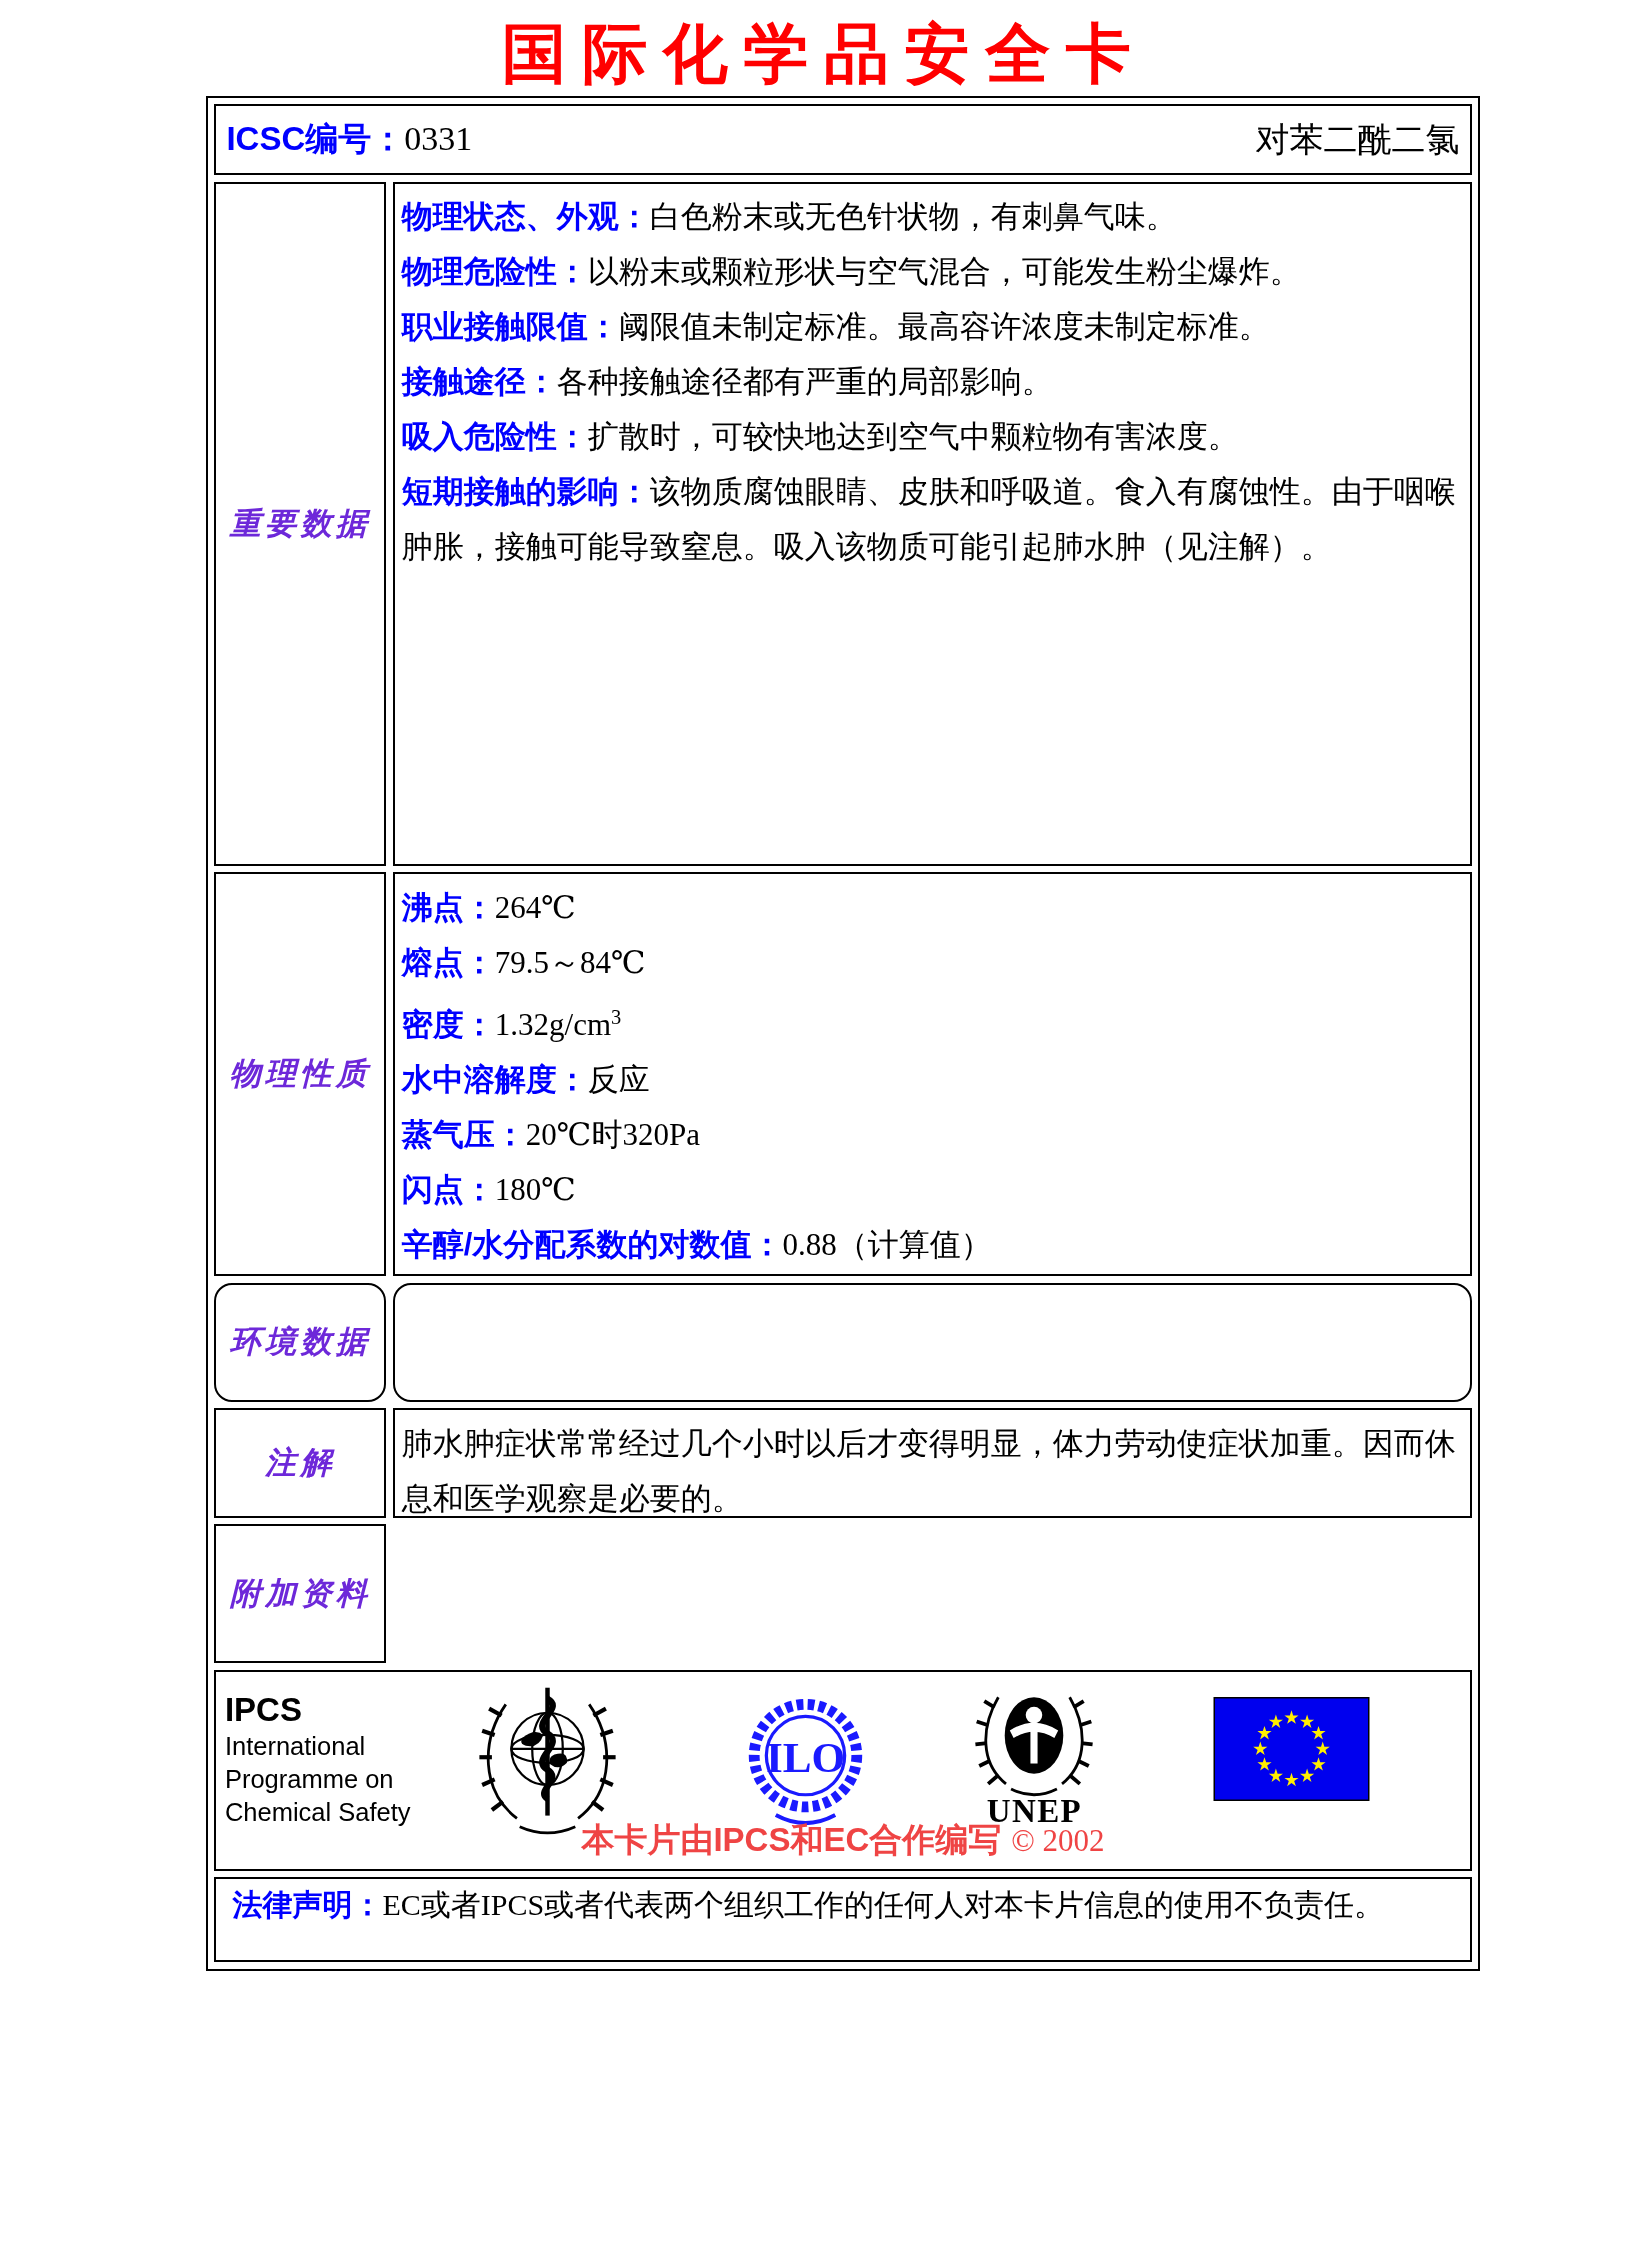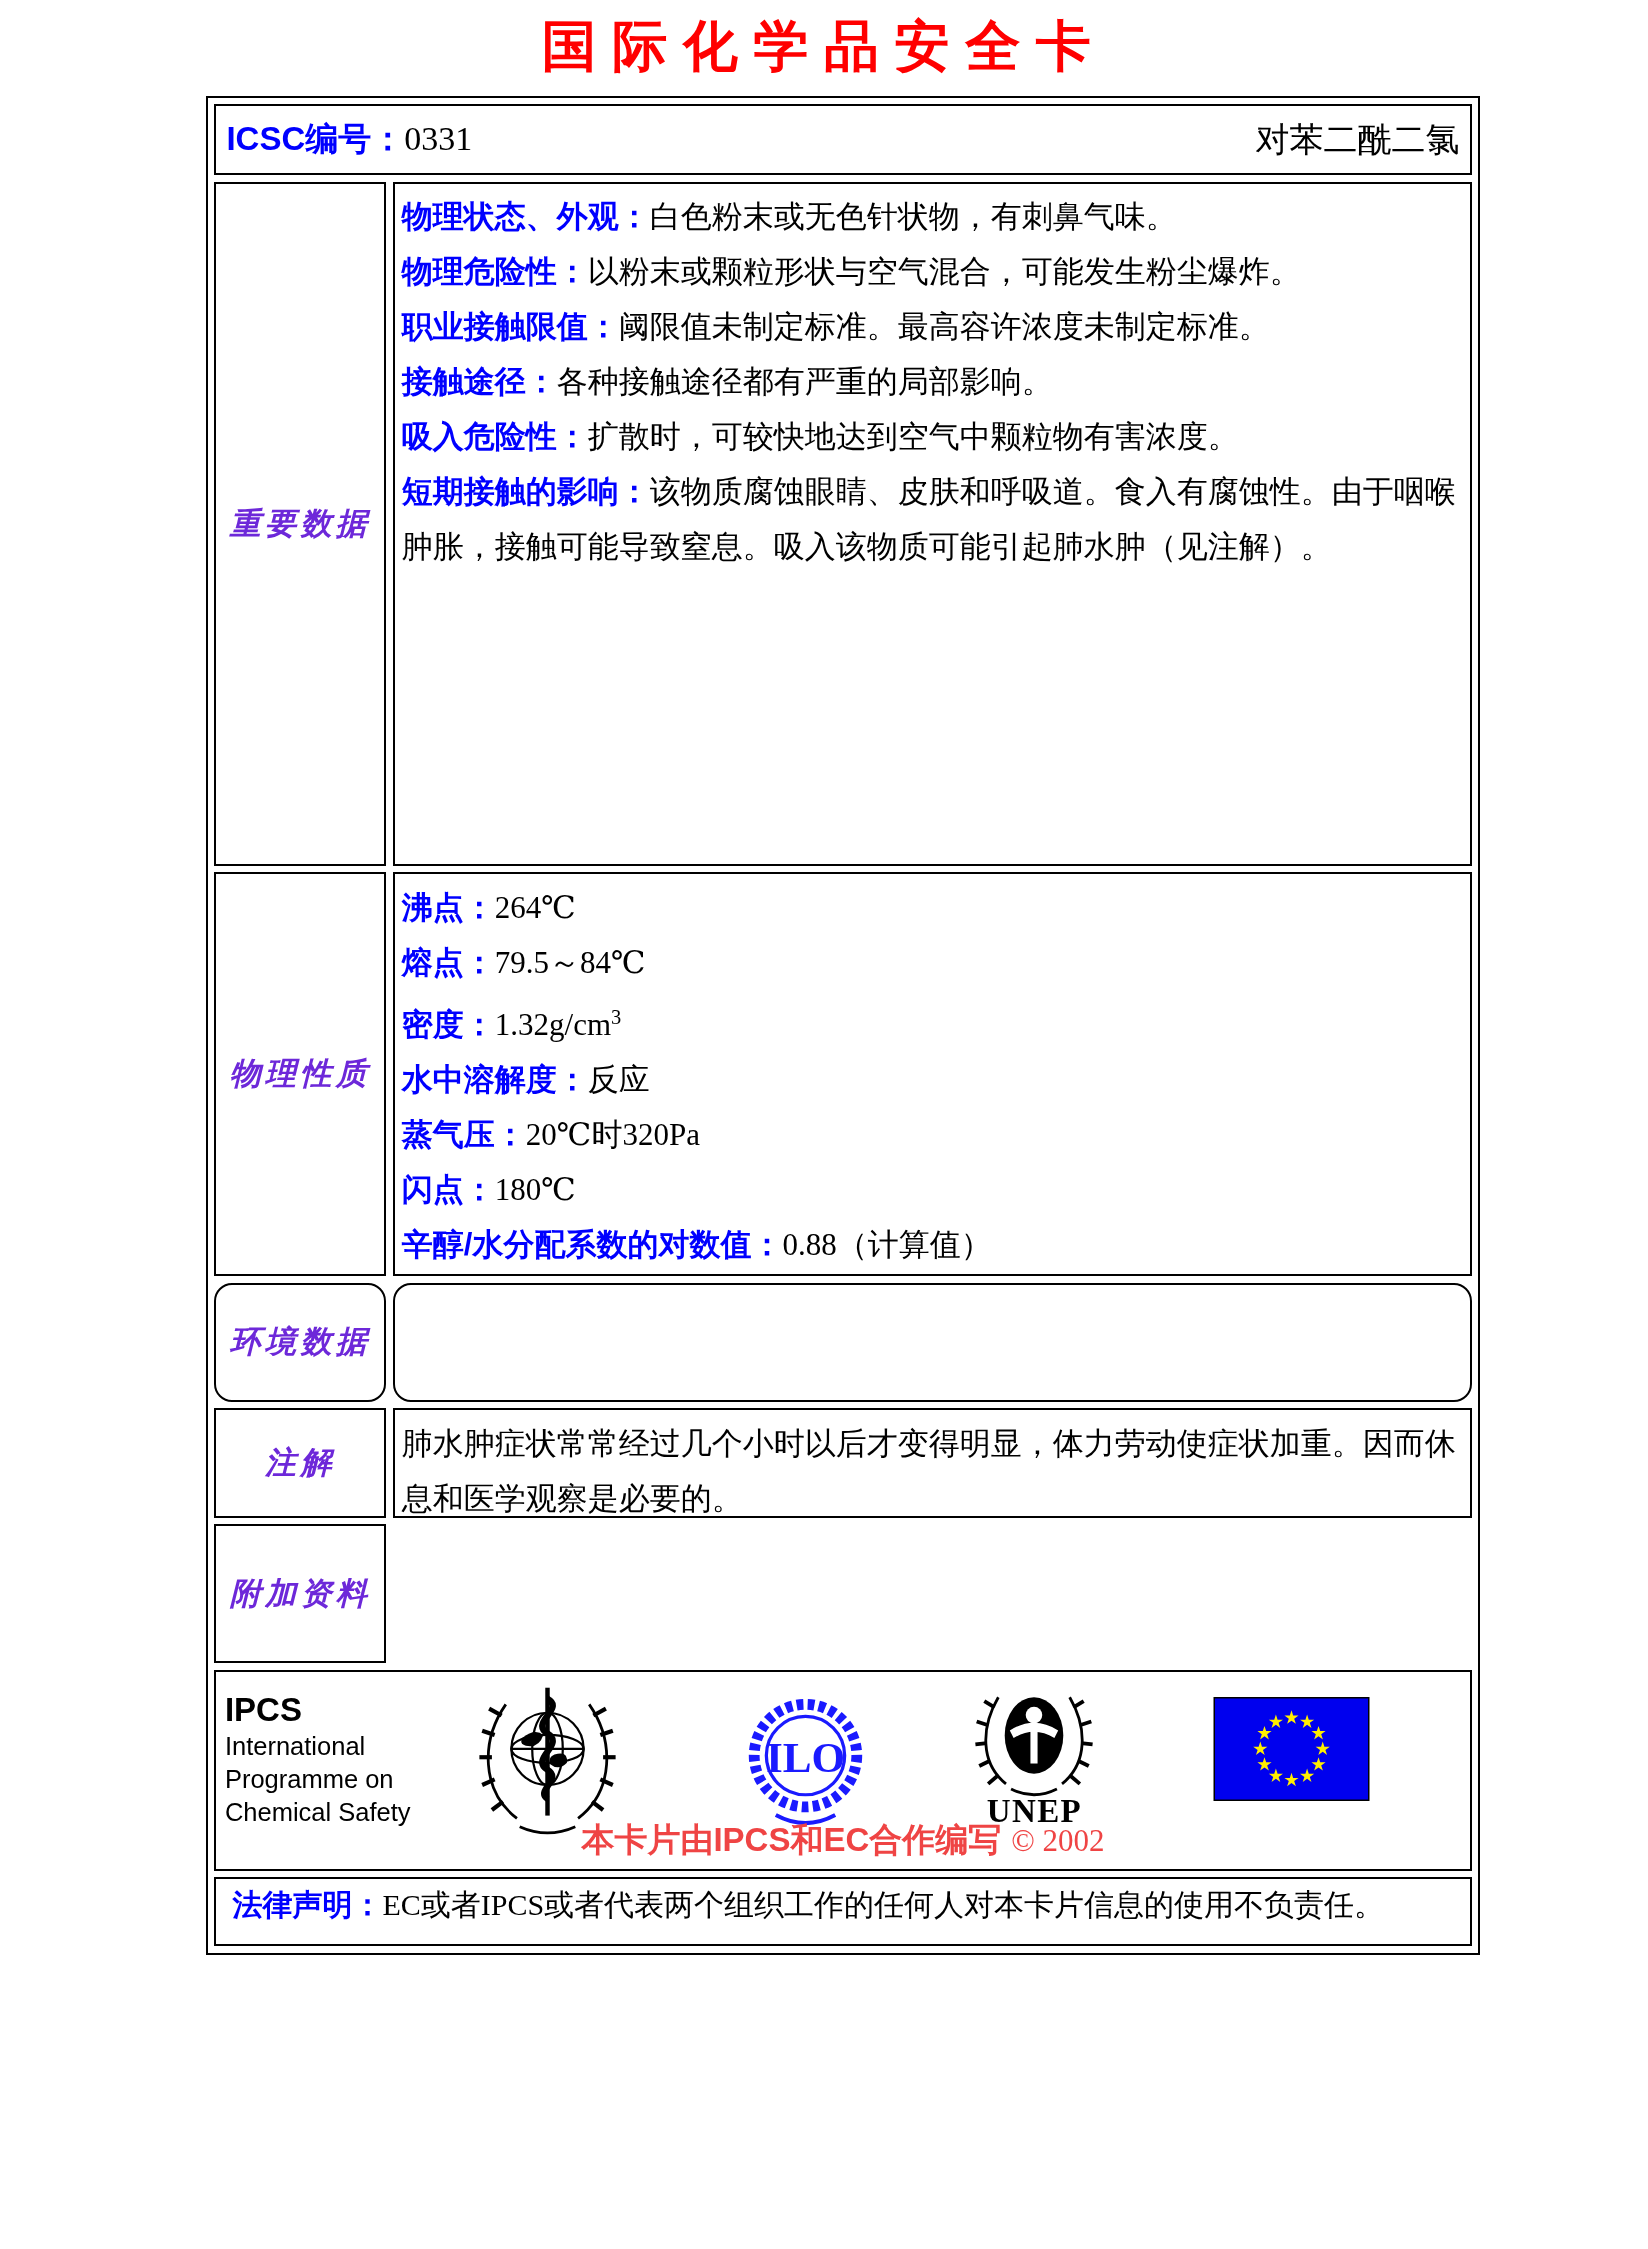--- a/index.html
+++ b/index.html
@@ -1,20 +1,20 @@
 <!DOCTYPE html>
 <html style="font-size:11.3px"><head>
 <meta charset="utf-8">
 <style>
   html,body{margin:0;padding:0;background:#fff;}
   .page{position:relative;width:1648px;height:2250px;background:#fff;overflow:hidden;
         font-family:"Liberation Serif","DejaVu Serif",serif;color:#000;}
 
   .doc-title{position:absolute;top:10px;left:0;width:100%;text-align:center;
-    color:#ff0000;font-weight:bold;font-size:55px;letter-spacing:15.6px;}
+    color:#ff0000;font-weight:bold;font-size:65px;letter-spacing:15.6px;}
 
   .card{position:absolute;left:206px;top:96px;width:1274px;box-sizing:border-box;
     border:2.8px solid #000;padding:6.4px;display:flex;flex-direction:column;gap:6.4px;background:#fff;}
 
   .row{display:flex;gap:6.4px;}
   .cell{border:2.1px solid #000;box-sizing:border-box;background:#fff;}
 
   .label-cell{width:172px;flex:0 0 auto;display:flex;align-items:center;justify-content:center;text-align:center;}
   .content-cell{flex:1 1 auto;min-width:0;}
 
@@ -27,21 +27,21 @@
   sup{font-size:66%;}
 
   
   .r-head  .cell{height:71px;}
   .r-important .cell{height:684px;}
   .r-physical  .cell{height:404px;}
   .r-env   .cell{height:119px;border-radius:18px;}
   .r-notes .cell{height:110px;}
   .r-add   .cell{height:139px;}
   .r-footer .cell{height:201px;}
-  .r-legal .cell{height:69px;padding-left:16px;}
+  .r-legal .cell{height:85px;padding-left:16px;}
 
   .header-cell{display:flex;align-items:center;justify-content:space-between;
     padding:0 10px;font-size:34px;width:100%;}
   .header-cell .term{font-size:33px;}
 
   .footer-cell{position:relative;width:100%;}
   .ipcs-block{position:absolute;left:8.5px;top:18.4px;
     font-family:"Liberation Sans","DejaVu Sans",sans-serif;font-size:25.5px;line-height:33px;}
   .ipcs-acronym{font-weight:bold;font-size:33px;line-height:40px;}
   .logo{position:absolute;}

